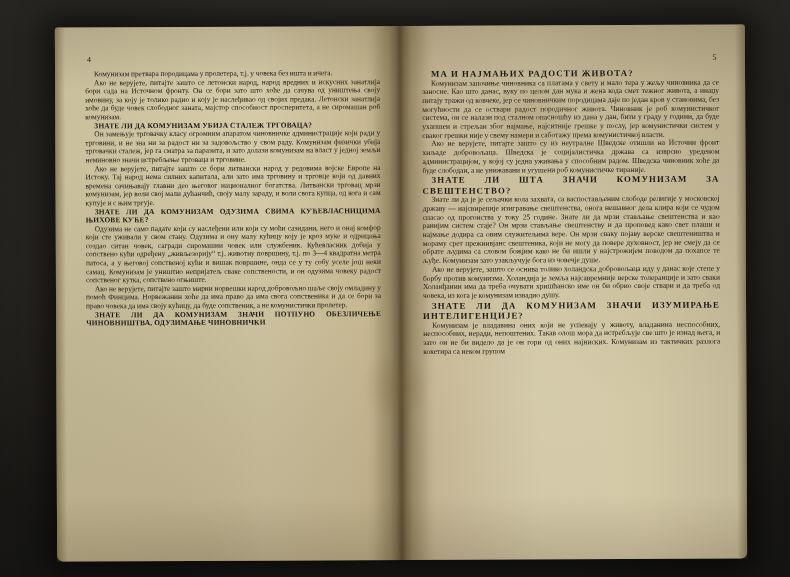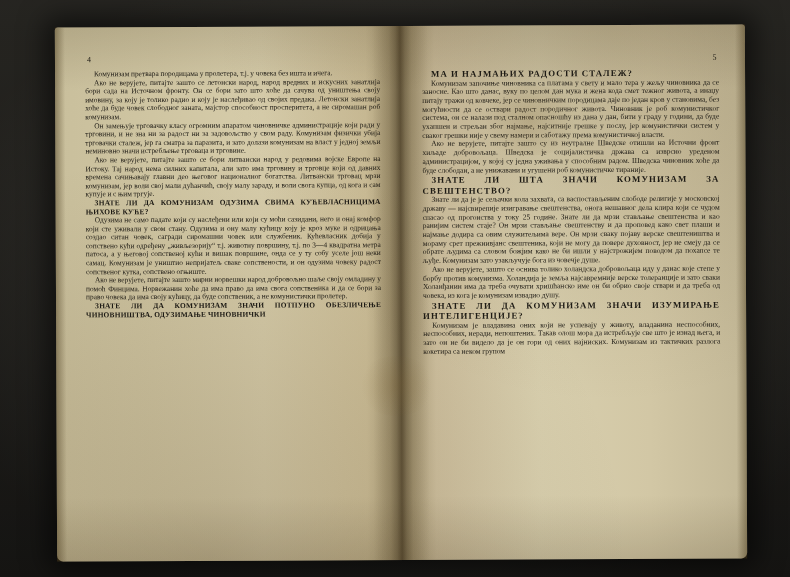--- a/index.html
+++ b/index.html
@@ -109,33 +109,34 @@
 <body>
 
 <div class="scan">
   <div class="book">
 
     <div class="page left">
       <div class="folio l">4</div>
       <div class="col">
         <p>Комунизам претвара породицама у пролетера, т.ј. у човека без ишта и ичега.</p>
         <p>Ако не верујете, питајте зашто се летонски народ, народ вредних и искусних занатлија бори сада на Источном фронту. Он се бори зато што хоће да сачува од уништења своју имовину, за коју је толико радио и коју је наслеђивао од својих предака. Летонски занатлија хоће да буде човек слободног заната, мајстор способност просперитета, а не сиромашан роб комунизам.</p>
+        <p class="head">ЗНАТЕ ЛИ ДА КОМУНИЗАМ УБИЈА СТАЛЕЖ ТРГОВАЦА?</p>
         <p>Он замењује трговачку класу огромним апаратом чиновничке администрације који ради у трговини, и не зна ни за радост ни за задовољство у свом раду. Комунизам физички убија трговачки сталеж, јер га сматра за паразита, и зато долази комунизам на власт у једној земљи неминовно значи истребљење трговаца и трговине.</p>
         <p>Ако не верујете, питајте зашто се бори литвански народ у редовима војске Европе на Истоку. Тај народ нема силних капитала, али зато има трговину и трговце који од давних времена сачињавају главни део његовог националног богатства. Литвански трговац мрзи комунизам, јер воли свој мали дућанчић, своју малу зараду, и воли свога купца, од кога и сам купује и с њим тргује.</p>
         <p class="head">ЗНАТЕ ЛИ ДА КОМУНИЗАМ ОДУЗИМА СВИМА КУЋЕВЛАСНИЦИМА ЊИХОВЕ КУЋЕ?</p>
         <p>Одузима не само падате који су наслеђени или који су моћи сазидани, него и онај комфор који сте уживали у свом стану. Одузима и ону малу кућицу коју је кроз муке и одрицања создао ситан човек, сагради сиромашни човек или службеник. Кућевласник добија у сопствено кући одређену „живљезорију“ т.ј. животну површину, т.ј. по 3—4 квадратна метра патоса, а у његовој сопственој кући и вишак површине, онда се у ту собу уселе још неки самац. Комунизам је уништио непријатељ сваке сопствености, и он одузима човеку радост сопственог кутка, сопствено огњиште.</p>
         <p>Ако не верујете, питајте зашто мирни норвешки народ добровољно шаље своју омладину у помоћ Финцима. Норвежанин хоће да има право да има свога сопственика и да се бори за право човека да има своју кућицу, да буде сопственик, а не комунистички пролетер.</p>
         <p class="head">ЗНАТЕ ЛИ ДА КОМУНИЗАМ ЗНАЧИ ПОТПУНО ОБЕЗЛИЧЕЊЕ ЧИНОВНИШТВА, ОДУЗИМАЊЕ ЧИНОВНИЧКИ</p>
       </div>
     </div>
 
     <div class="page right">
       <div class="folio r">5</div>
       <div class="col">
-        <p class="bighead">МА И НАЈМАЊИХ РАДОСТИ СТАЛЕЖ?</p>
+        <p class="bighead">МА И НАЈМАЊИХ РАДОСТИ ЖИВОТА?</p>
         <p>Комунизам започиње чиновника са платама у свету и мало тера у жељу чиновника да се заносне. Као што данас, вуку по целом дан мука и жена кода смет тежног живота, а инаџу питају тражи од ковчеке, јер се чиновничким породицама даје по један кров у становима, без могућности да се оствари радост породичног живота. Чиновник је роб комунистичког система, он се налази под сталном опасношћу из дана у дан, бити у граду у години, да буде ухапшен и стрељан због најмање, најситније грешке у послу, јер комунистички систем у сваког грешки није у свему намери и саботажу према комунистичкој власти.</p>
         <p>Ако не верујете, питајте зашто су из неутралне Шведске отишли на Источни фронт хиљаде добровољаца. Шведска је социјалистичка држава са изврсно уреденом администрацијом, у којој су једна уживања у способним радом. Шведска чиновник хоће да буде слободан, а не унижавани и угушени роб комунистичке тираније.</p>
         <p class="bighead">ЗНАТЕ ЛИ ШТА ЗНАЧИ КОМУНИЗАМ ЗА СВЕШТЕНСТВО?</p>
         <p>Знате ли да је је сељачки кола захвата, са васпостављеним слободе религије у московској државу — најсвирепије изигравање свештенства, онога нешавног дела клира који се чудом спасао од прогонства у току 25 године. Знате ли да мрзи стављање свештенства и као ранијим систем стаје? Он мрзи стављање свештенству и да проповед како свет плаши и најмање додира са овим служитељима вере. Он мрзи сваку појаву верске свештеништва и мораму срет прежнивјанс свештеника, који не могу да повере духовност, јер не смеју да се обрате људима са словом божјим како не би ишли у најстрожијем поводом да похапсе те љуђе. Комунизам зато узакључује бога из човечје душе.</p>
         <p>Ако не верујете, зашто се оснива толико холандска добровољаца иду у данас које степе у борбу против комунизма. Холандија је земља најсавремније верске толеранције и зато сваки Холанђанин има да треба очувати хришћанско име он би обрио своје ствари и да треба од човека, из кога је комунизам извадио душу.</p>
         <p class="bighead">ЗНАТЕ ЛИ ДА КОМУНИЗАМ ЗНАЧИ ИЗУМИРАЊЕ ИНТЕЛИГЕНЦИЈЕ?</p>
         <p>Комунизам је владавина оних који не успевају у животу, владанина неспособних, неспособних, неради, непоштених. Такав олош мора да истребљује све што је изнад њега, и зато он не би видело да је он гори од оних најниских. Комунизам из тактичких разлога кокетира са неком групом</p>
       </div>
     </div>
 

